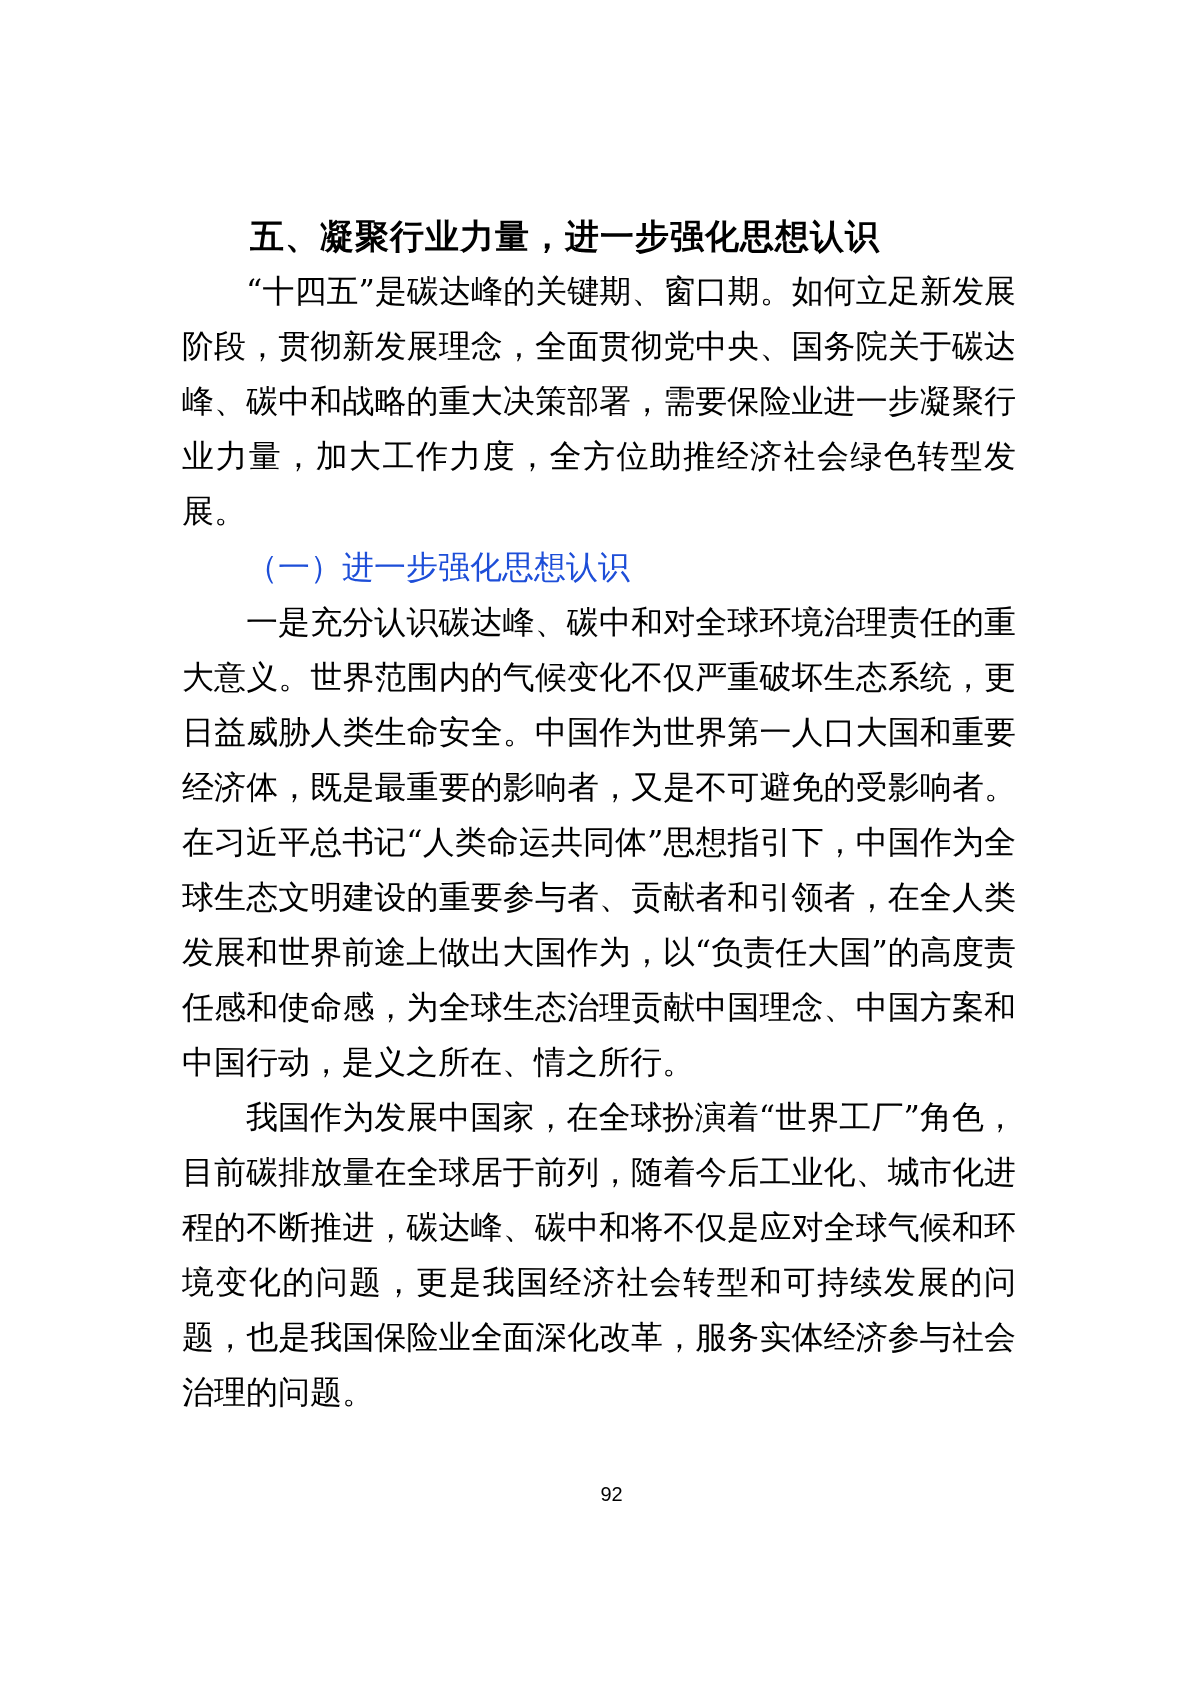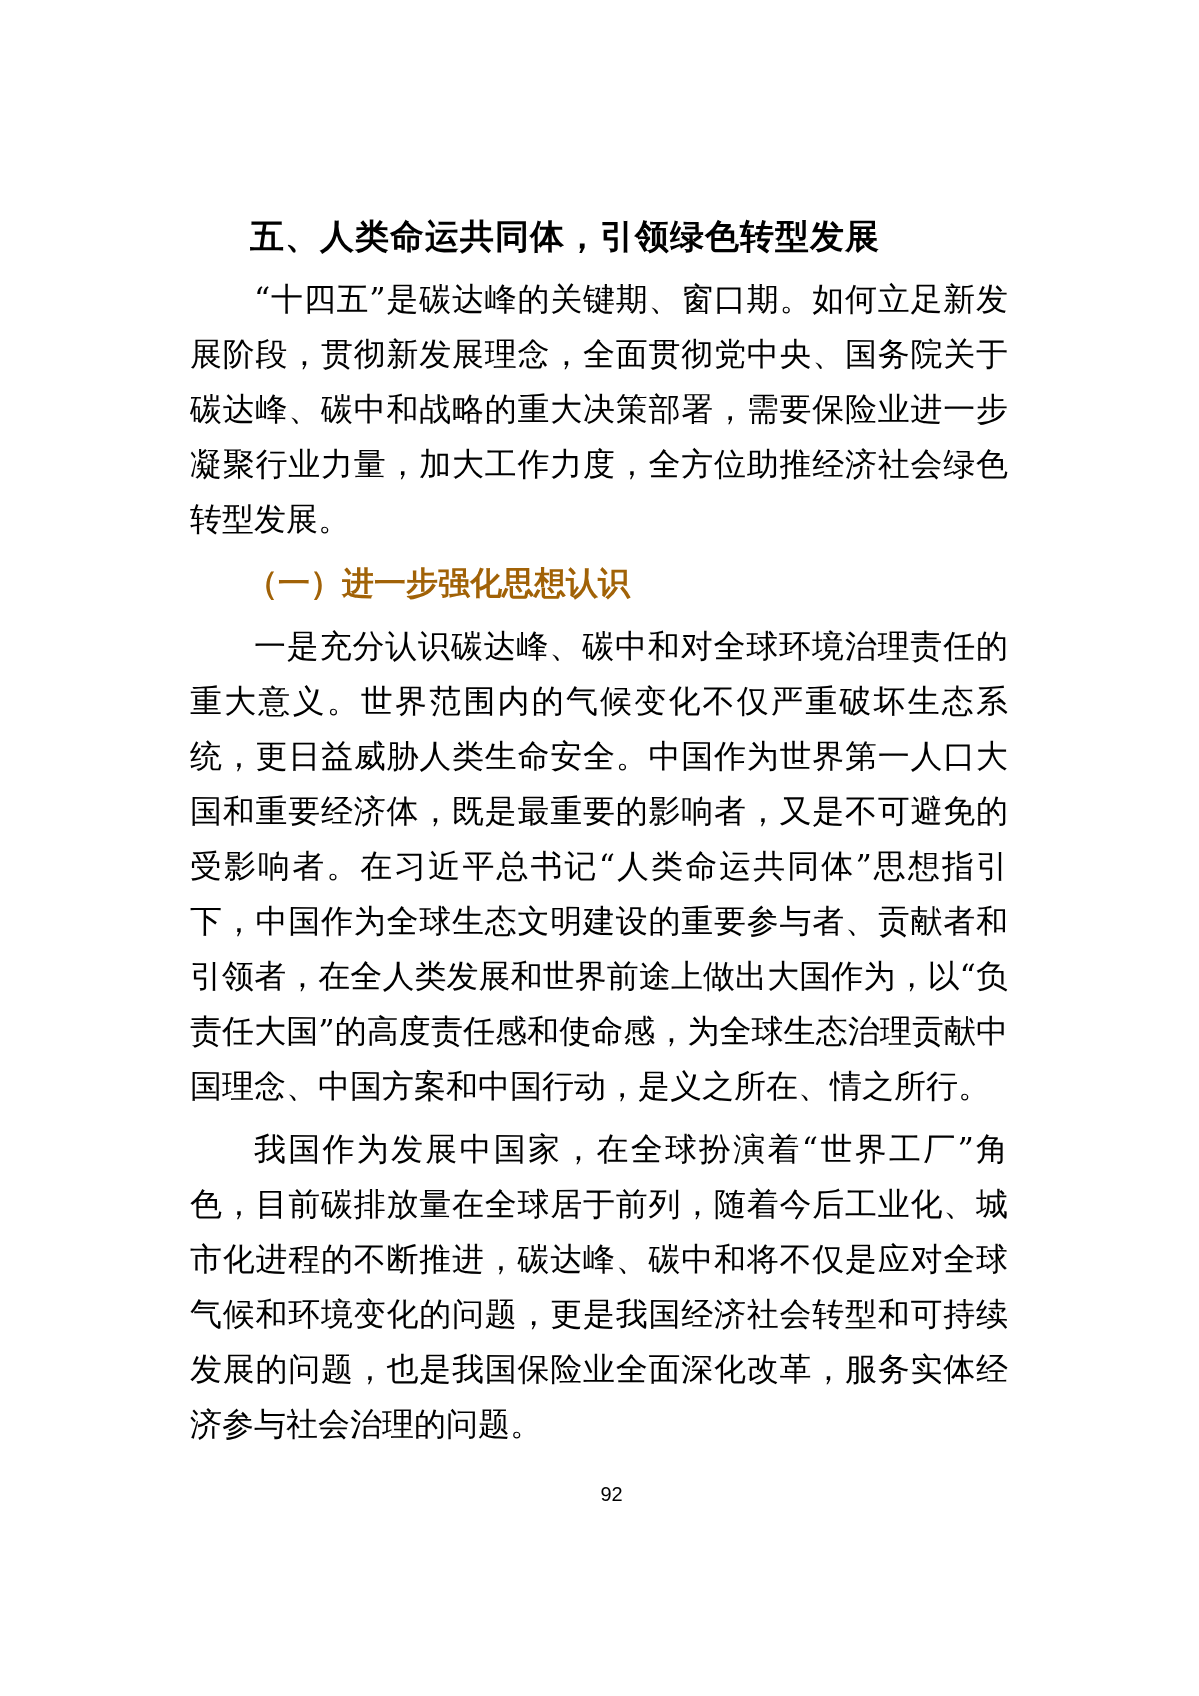--- a/index.html
+++ b/index.html
@@ -27,28 +27,28 @@
     font-family: "Liberation Sans", "DejaVu Sans", sans-serif;
     font-weight: 700;
     font-size: 34px;
     line-height: 56px;
     text-indent: 2em;
     color: #000000;
     letter-spacing: 1px;
   }
   .doc-subheading {
     margin: 0;
-    font-weight: 700;
+    font-weight: 400;
     font-size: 32px;
     line-height: 56px;
     text-indent: 2em;
-    color: #a16207;
+    color: #1d4ed8;
   }
   .body-para {
-    margin: 8px;
+    margin: 0;
     font-size: 32px;
     line-height: 55px;
     text-align: justify;
     text-indent: 2em;
     color: #000000;
   }
   .page-number {
     position: absolute;
     left: 12px;
     top: 1483px;
@@ -57,20 +57,20 @@
     font-size: 20px;
     font-family: Liberation Sans, sans-serif;
     color: #000000;
   }
 </style>
 </head>
 <body>
 
 <div class="page">
   <div class="content">
-    <h1 class="doc-heading">五、人类命运共同体，引领绿色转型发展</h1>
+    <h1 class="doc-heading">五、凝聚行业力量，进一步强化思想认识</h1>
     <p class="body-para">“十四五”是碳达峰的关键期、窗口期。如何立足新发展阶段，贯彻新发展理念，全面贯彻党中央、国务院关于碳达峰、碳中和战略的重大决策部署，需要保险业进一步凝聚行业力量，加大工作力度，全方位助推经济社会绿色转型发展。</p>
     <h2 class="doc-subheading">（一）进一步强化思想认识</h2>
     <p class="body-para">一是充分认识碳达峰、碳中和对全球环境治理责任的重大意义。世界范围内的气候变化不仅严重破坏生态系统，更日益威胁人类生命安全。中国作为世界第一人口大国和重要经济体，既是最重要的影响者，又是不可避免的受影响者。在习近平总书记“人类命运共同体”思想指引下，中国作为全球生态文明建设的重要参与者、贡献者和引领者，在全人类发展和世界前途上做出大国作为，以“负责任大国”的高度责任感和使命感，为全球生态治理贡献中国理念、中国方案和中国行动，是义之所在、情之所行。</p>
     <p class="body-para">我国作为发展中国家，在全球扮演着“世界工厂”角色，目前碳排放量在全球居于前列，随着今后工业化、城市化进程的不断推进，碳达峰、碳中和将不仅是应对全球气候和环境变化的问题，更是我国经济社会转型和可持续发展的问题，也是我国保险业全面深化改革，服务实体经济参与社会治理的问题。</p>
   </div>
   <div class="page-number">92</div>
 </div>
 
 </body></html>

